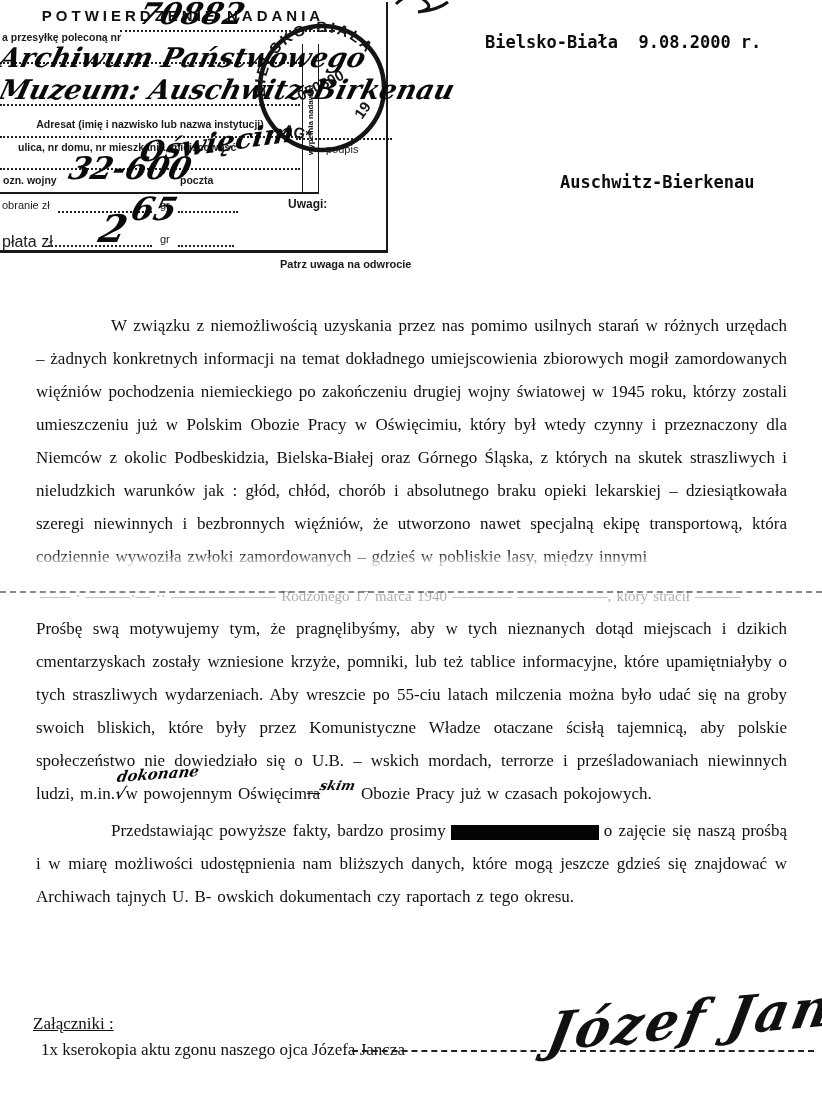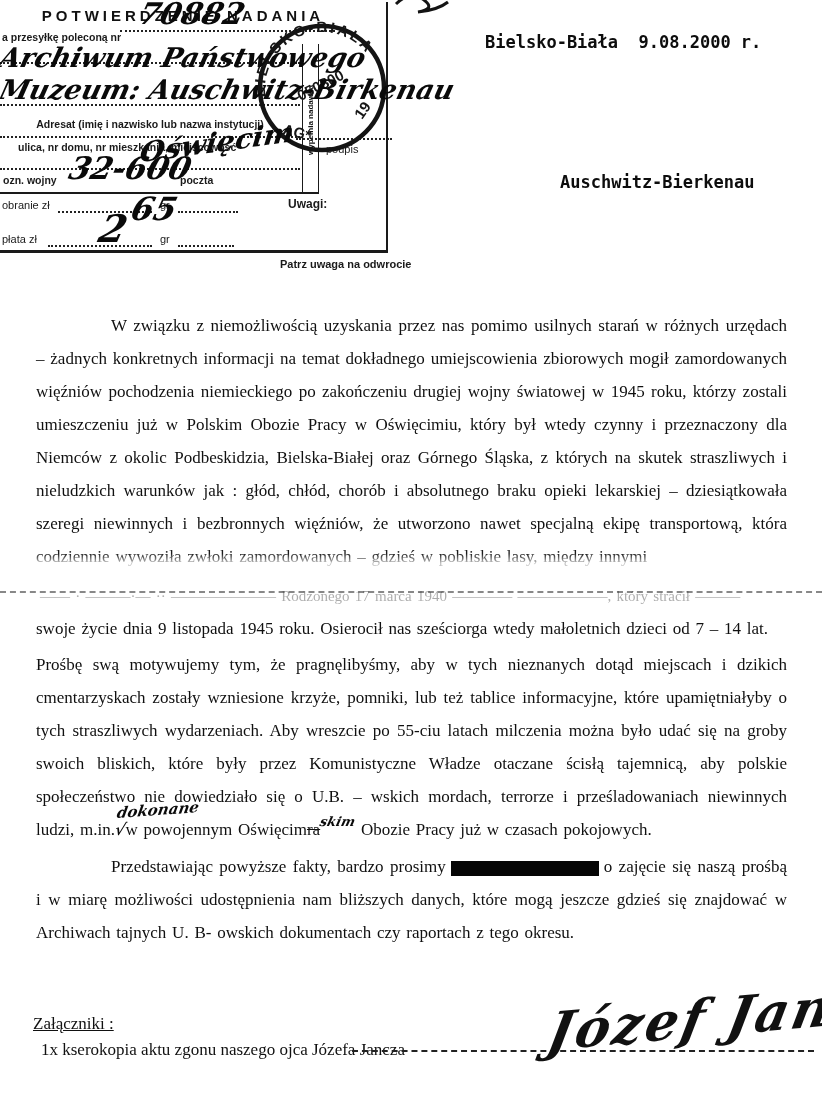--- a/index.html
+++ b/index.html
@@ -101,21 +101,21 @@
       <text x="110" y="102" font-size="15" font-weight="bold" transform="rotate(-55 110 102)">19</text>
       <text x="30" y="116" font-size="15" font-weight="bold" transform="rotate(14 30 116)">AG*</text>
     </svg>
 
     <div class="flabel" style="left:2px;top:199px;font-weight:normal;font-size:11px;">obranie zł</div>
     <div class="dots" style="left:58px;top:211px;width:94px;"></div>
     <div class="flabel" style="left:160px;top:199px;font-weight:normal;font-size:11px;">gr</div>
     <div class="dots" style="left:178px;top:211px;width:60px;"></div>
     <div class="flabel" style="left:288px;top:197px;font-size:12px;">Uwagi:</div>
 
-    <div class="flabel" style="left:2px;top:233px;font-weight:normal;font-size:11px;">płata zł</div>
+    <div class="flabel" style="left:2px;top:233px;font-weight:normal;font-size:16px;">płata zł</div>
     <div class="dots" style="left:48px;top:245px;width:104px;"></div>
     <div class="flabel" style="left:160px;top:233px;font-weight:normal;font-size:11px;">gr</div>
     <div class="dots" style="left:178px;top:245px;width:56px;"></div>
     <div class="hand hand-abs" style="left:100px;top:206px;font-size:38px;z-index:3;">2</div>
     <div class="hand hand-abs" style="left:132px;top:190px;font-size:32px;z-index:3;">65</div>
 
     <div class="solid" style="left:386px;top:2px;width:2px;height:250px;"></div>
     <div class="solid" style="left:0px;top:250px;width:388px;height:3px;"></div>
     <div class="flabel" style="left:248px;top:258px;font-size:11px;margin-left:32px;">Patrz uwaga na odwrocie</div>
   </div>
@@ -128,21 +128,20 @@
   <div class="typed" style="left:560px;top:172px;">Auschwitz-Bierkenau</div>
 
   <div class="body-block">
     <p class="indent"><span>W związku z niemożliwością uzyskania przez nas pomimo usilnych starań w różnych urzędach – żadnych konkretnych informacji na temat dokładnego umiejscowienia zbiorowych mogił zamordowanych więźniów pochodzenia niemieckiego po zakończeniu drugiej wojny światowej w 1945 roku, którzy zostali umieszczeniu już w Polskim Obozie Pracy w Oświęcimiu, który był wtedy czynny i przeznaczony dla Niemców z okolic Podbeskidzia, Bielska-Białej oraz Górnego Śląska, z których na skutek straszliwych i nieludzkich warunków jak : głód, chłód, chorób i absolutnego braku opieki lekarskiej – dziesiątkowała szeregi niewinnych i bezbronnych więźniów, że utworzono nawet specjalną ekipę transportową, która </span><span class="fade-line">codziennie wywoziła zwłoki zamordowanych – gdzieś w pobliskie lasy, między innymi</span></p>
 
     <div class="fold">
       <div class="fold-rule"></div>
       <div class="fold-text">―― · ―――·― ·· ――――――― Rodzonego 17 marca 1940 ―――― ――――――, który stracił ―――</div>
     </div>
 
-    <p>swoje życie dnia 9 listopada 1945 roku. Osierocił nas sześciorga wtedy małoletnich dzieci od 7 – 14 lat.</p>
 
     <p class="p2"><span>Prośbę swą motywujemy tym, że pragnęlibyśmy, aby w tych nieznanych dotąd miejscach i dzikich cmentarzyskach zostały wzniesione krzyże, pomniki, lub też tablice informacyjne, które upamiętniałyby o tych straszliwych wydarzeniach. Aby wreszcie po 55-ciu latach milczenia można było udać się na groby swoich bliskich, które były przez Komunistyczne Władze otaczane ścisłą tajemnicą, aby polskie społeczeństwo nie dowiedziało się o U.B. – wskich mordach, terrorze i prześladowaniach niewinnych ludzi, m.in.</span><span class="ann-wrap"><span class="hand ann">dokonane</span><span class="hand caret">√</span></span><span>w powojennym Oświęcim</span><span class="struck">ra</span><span class="hand sup">skim</span><span> Obozie Pracy już w czasach pokojowych.</span></p>
 
     <p class="p3 indent"><span>Przedstawiając powyższe fakty, bardzo prosimy</span><span class="redaction"></span><span>o zajęcie się naszą prośbą i w miarę możliwości udostępnienia nam bliższych danych, które mogą jeszcze gdzieś się znajdować w Archiwach tajnych U. B- owskich dokumentach czy raportach z tego okresu.</span></p>
   </div>
 
   <div class="attach-label">Załączniki :</div>
   <div class="attach-item">1x kserokopia aktu zgonu naszego ojca Józefa Jancza</div>
   <div class="dashline"></div>
   <div class="signature">Józef Jancza</div>

